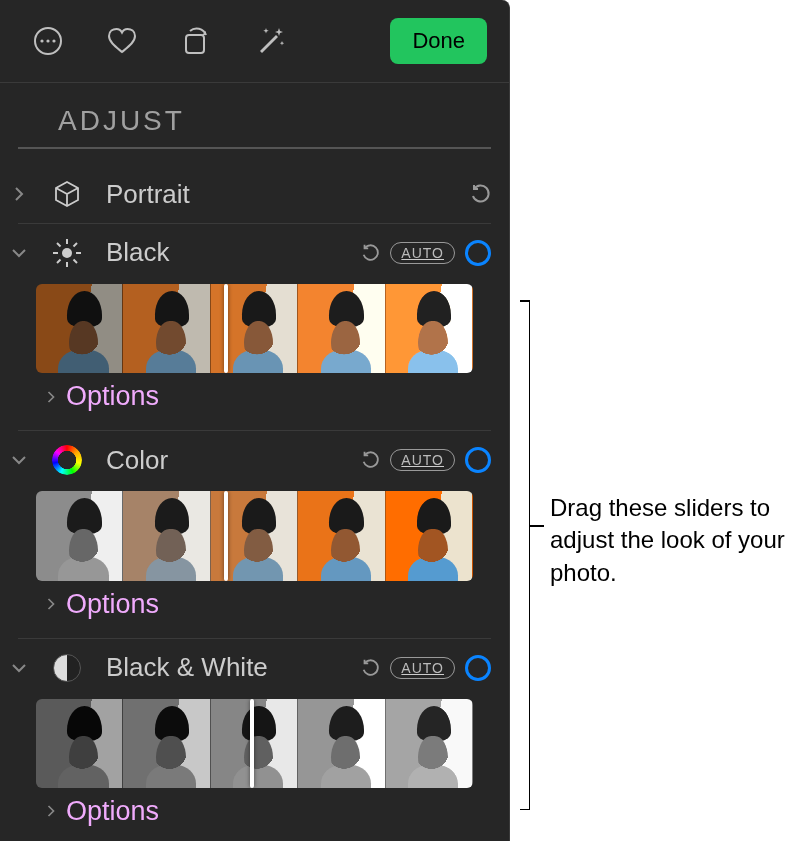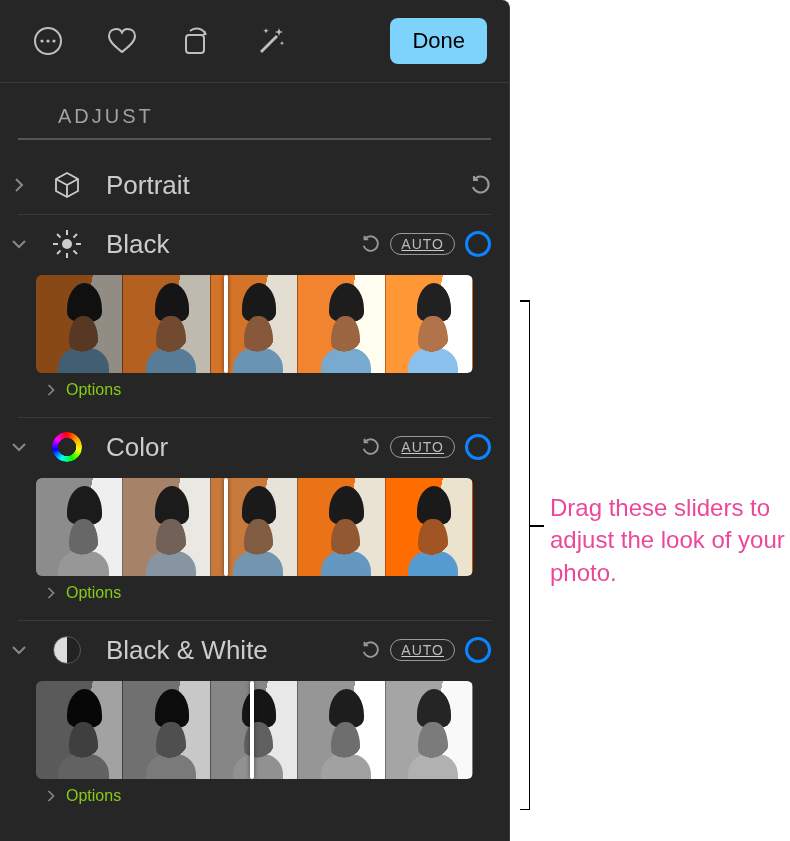--- a/index.html
+++ b/index.html
@@ -30,31 +30,31 @@
     padding: 18px 22px 18px 30px;
     border-bottom: 1px solid #3a3a3a;
   }
   .toolbar .spacer { flex: 1; }
   .tb-icon {
     width: 36px; height: 36px;
     display: flex; align-items: center; justify-content: center;
     color: #bfbfbf;
   }
   .done-btn {
-    background: #7dd3fc;
+    background: #22c55e;
     color: #000;
     font-weight: 500;
     font-size: 22px;
     border: none;
     border-radius: 8px;
     padding: 10px 22px;
     cursor: pointer;
   }
   .section-title {
-    font-size: 20px;
+    font-size: 28px;
     letter-spacing: 3px;
     color: #a0a0a0;
     padding: 22px 0 10px 40px;
     border-bottom: 2px solid #555;
     margin: 0 18px 20px 18px;
   }
   .row {
     display: flex;
     align-items: center;
     padding: 8px 18px 8px 10px;
@@ -179,22 +179,22 @@
     left: 43%;
     border-radius: 2px;
     box-shadow: 0 0 4px rgba(0,0,0,0.5);
   }
   .film.bw .scrub { left: 49%; }
   .options-row {
     display: flex;
     align-items: center;
     gap: 8px;
     padding: 4px 0 14px 44px;
-    color: #84cc16;
-    font-size: 16px;
+    color: #f0abfc;
+    font-size: 27px;
   }
   .options-row .chevron { color: #888; width: 14px; font-size: 16px; }
 
   
   .callout {
     position: absolute;
     left: 516px;
     top: 300px;
     width: 270px;
   }
@@ -221,21 +221,21 @@
     left: 14px;
     top: 225px;
     width: 14px;
     height: 1.5px;
     background: #000;
   }
   .callout-text {
     position: absolute;
     top: 192px;
     left: 34px;
-    color: #ec4899;
+    color: #000000;
     font-size: 24px;
     line-height: 1.35;
   }
 
   
   .color-ring {
     width: 30px; height: 30px; border-radius: 50%;
     background: conic-gradient(red, orange, yellow, lime, cyan, blue, magenta, red);
     -webkit-mask: radial-gradient(circle, transparent 42%, black 44%);
     mask: radial-gradient(circle, transparent 42%, black 44%);

